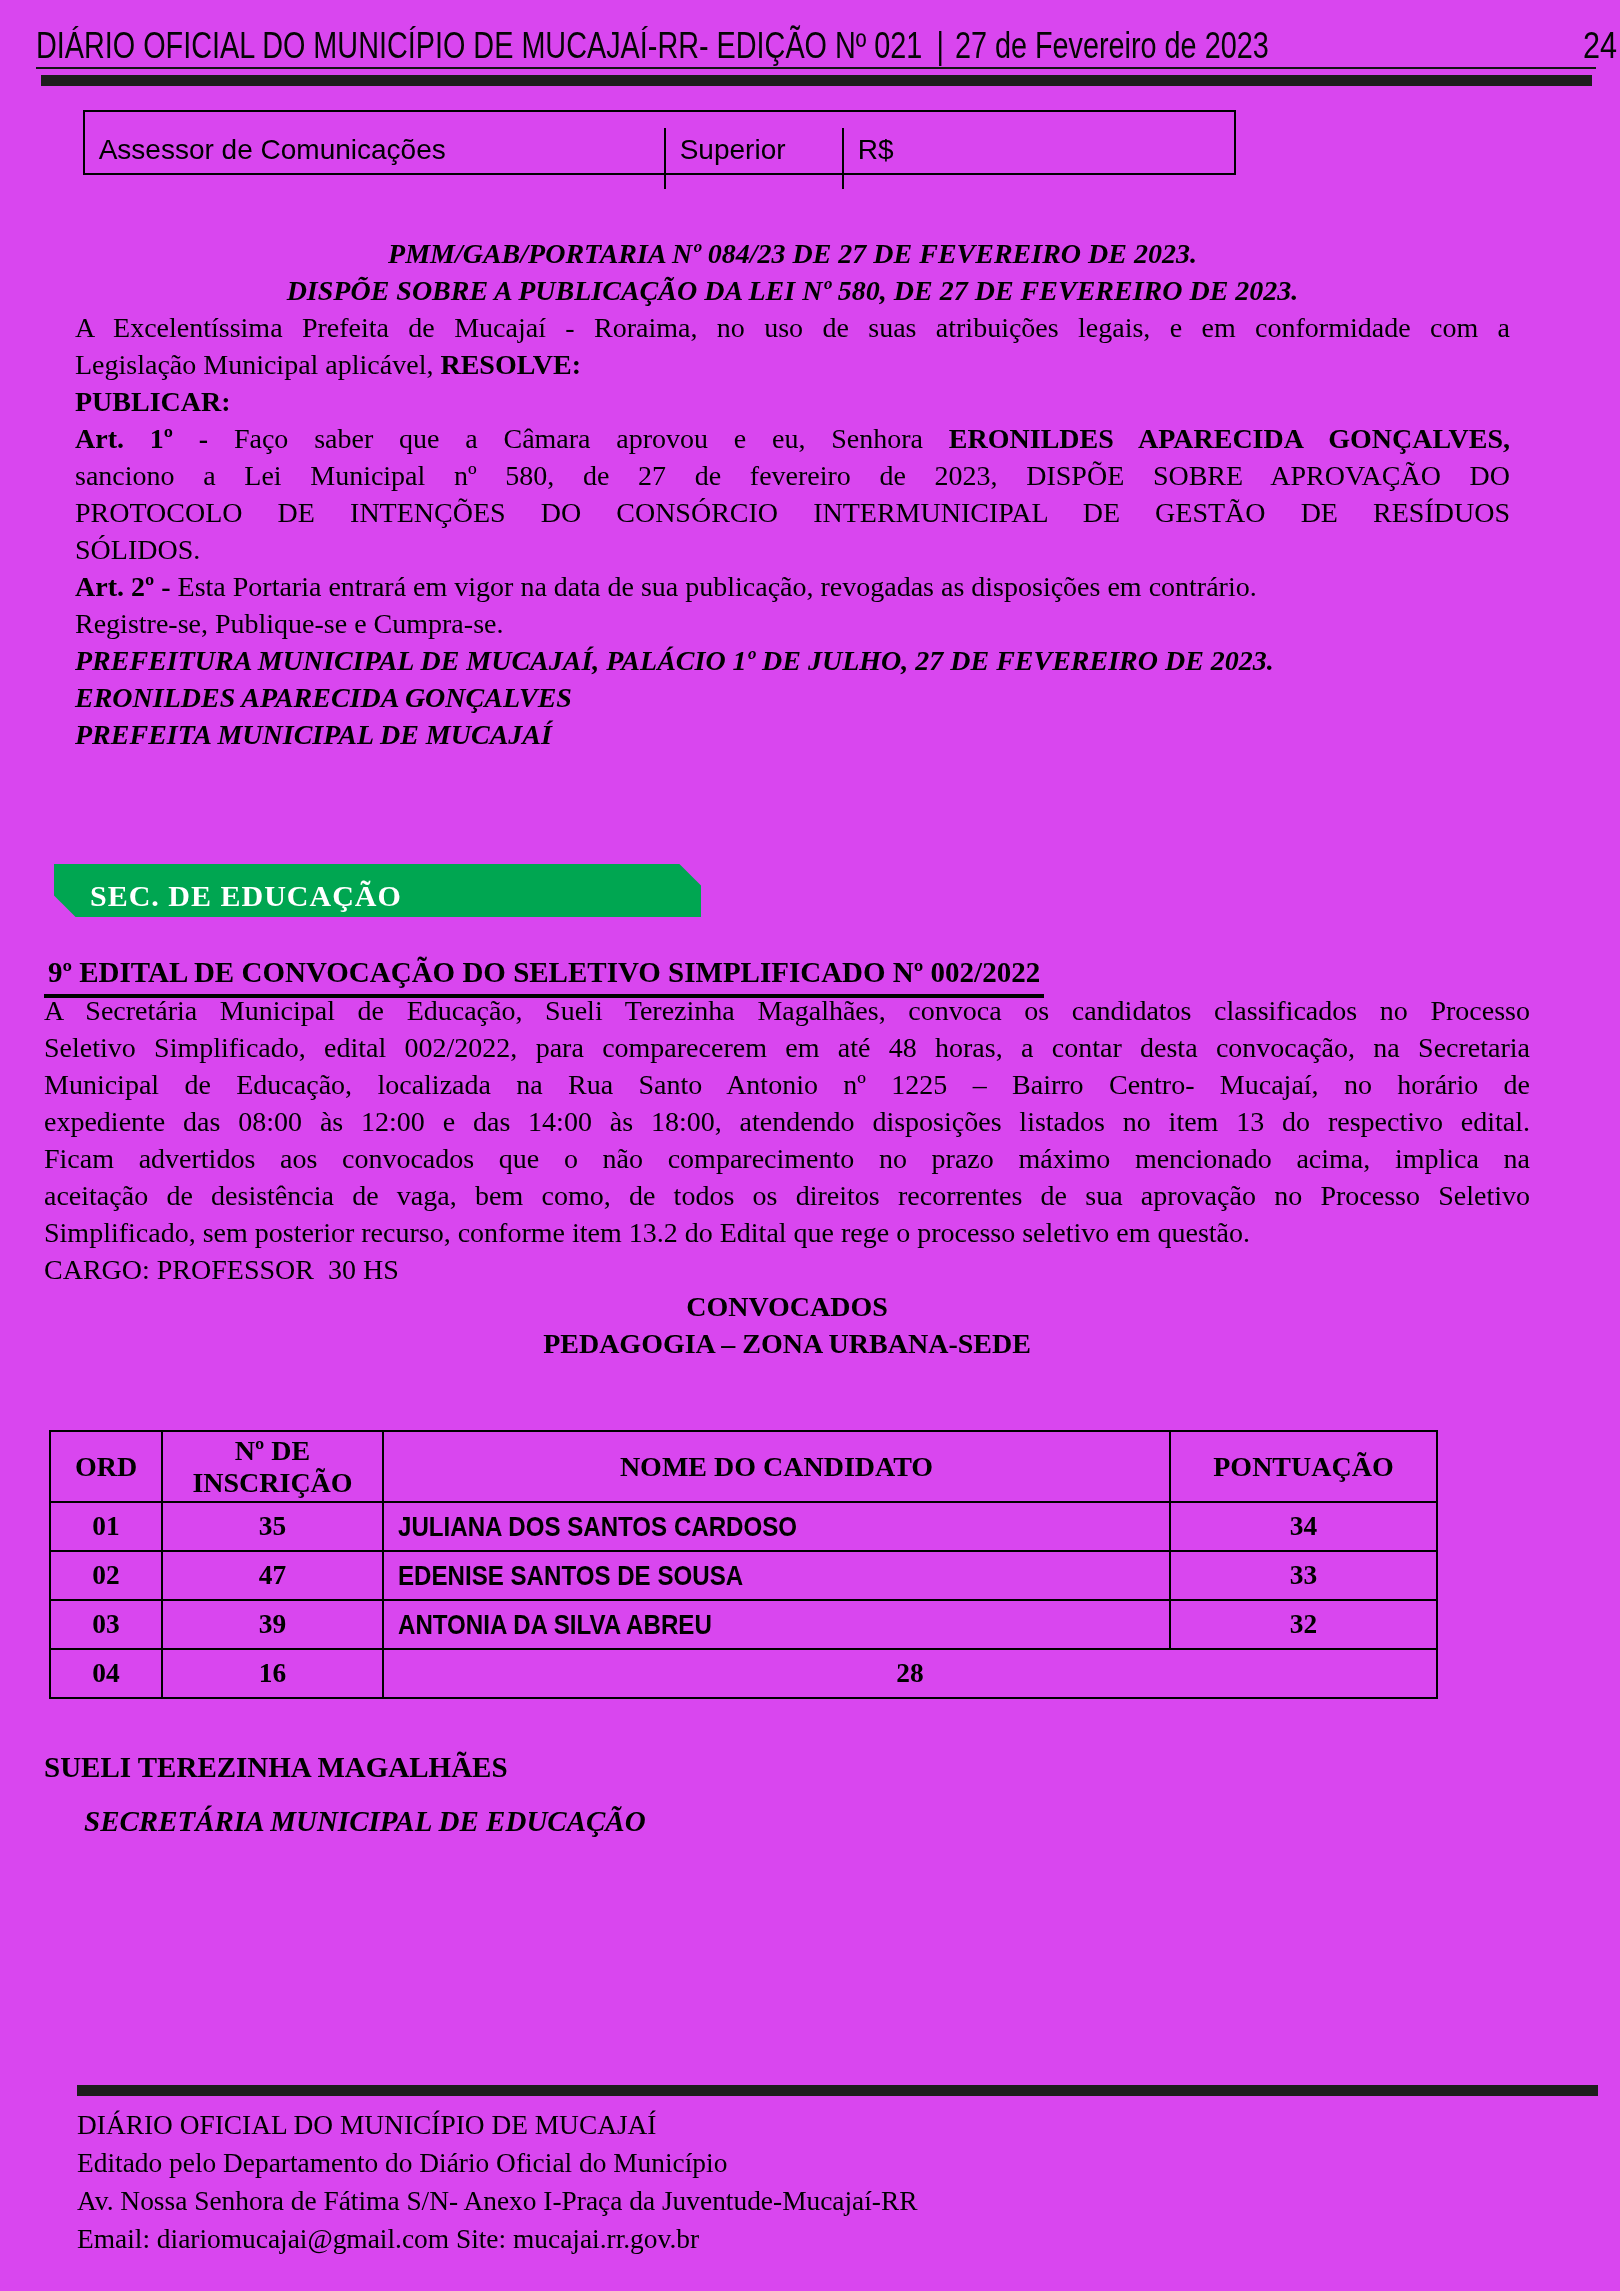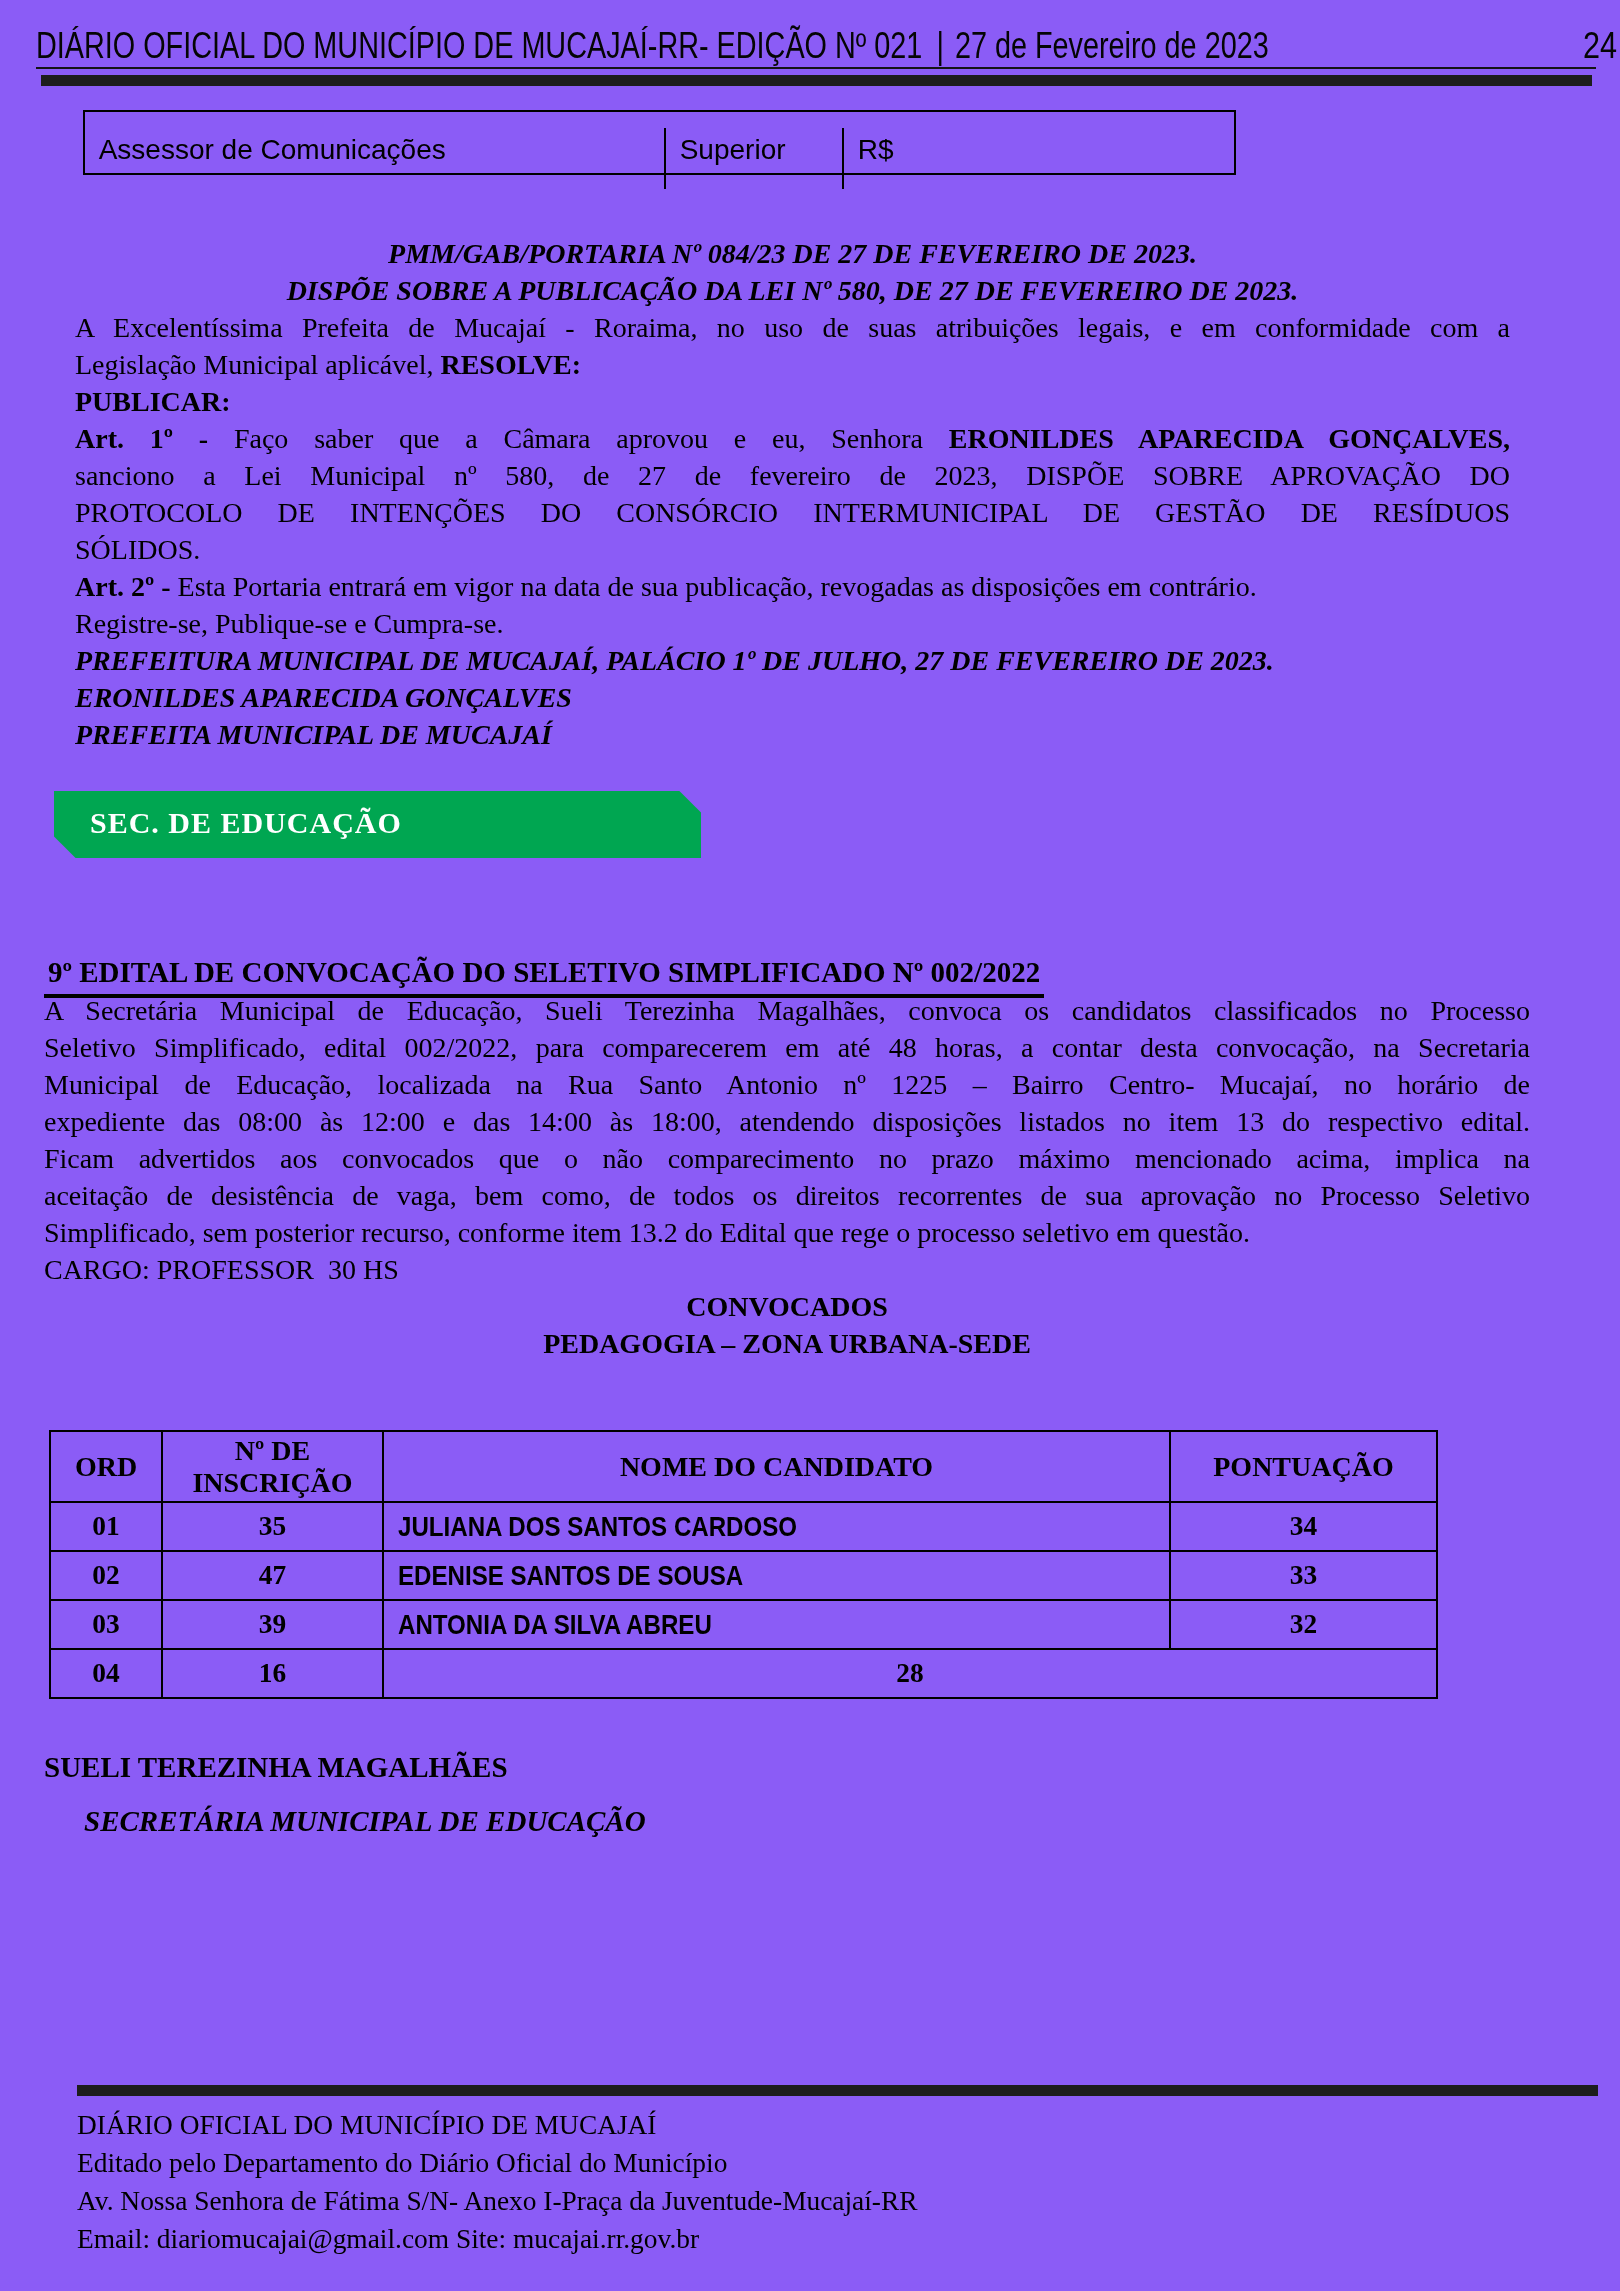--- a/index.html
+++ b/index.html
@@ -1,20 +1,20 @@
 <!DOCTYPE html>
 <html><head>
 <meta charset="utf-8">
 <style>
   * { margin:0; padding:0; box-sizing:border-box; }
   html,body { background:#ffffff; }
   .page {
     position:relative;
     width:1620px; height:2292px;
-    background:#8b5cf6;
+    background:#d946ef;
     color:#000;
     font-family:"Liberation Serif", serif;
     overflow:hidden;
     padding-left:16px;
   }
 
   
   .header {
     position:absolute; left:36px; right:24.5px; top:25.5px; height:43px;
     display:flex; align-items:flex-end;
@@ -58,21 +58,21 @@
     position:absolute; left:75px; top:235px; width:1435px;
     font-size:28px; line-height:37px;
   }
   .center-bi { text-align:center; font-weight:bold; font-style:italic; }
   .jline { text-align:justify; text-align-last:justify; }
   .bold { font-weight:bold; }
   .bi { font-weight:bold; font-style:italic; }
 
   
   .badge {
-    position:absolute; left:54px; top:791px; width:647px; height:67px;
+    position:absolute; left:54px; top:864px; width:647px; height:53px;
     clip-path:polygon(0 0, calc(100% - 21.6px) 0, 100% 21.6px, 100% 100%, 21.6px 100%, 0 calc(100% - 21.6px));
     color:#ffffff;
   }
   .badge-label {
     font-weight:bold; font-size:30px; line-height:63px;
     padding-left:36px; letter-spacing:1px;
   }
   .edital-title-wrap {
     position:absolute; left:44px; top:956px; width:1486px; text-align:left;
   }

